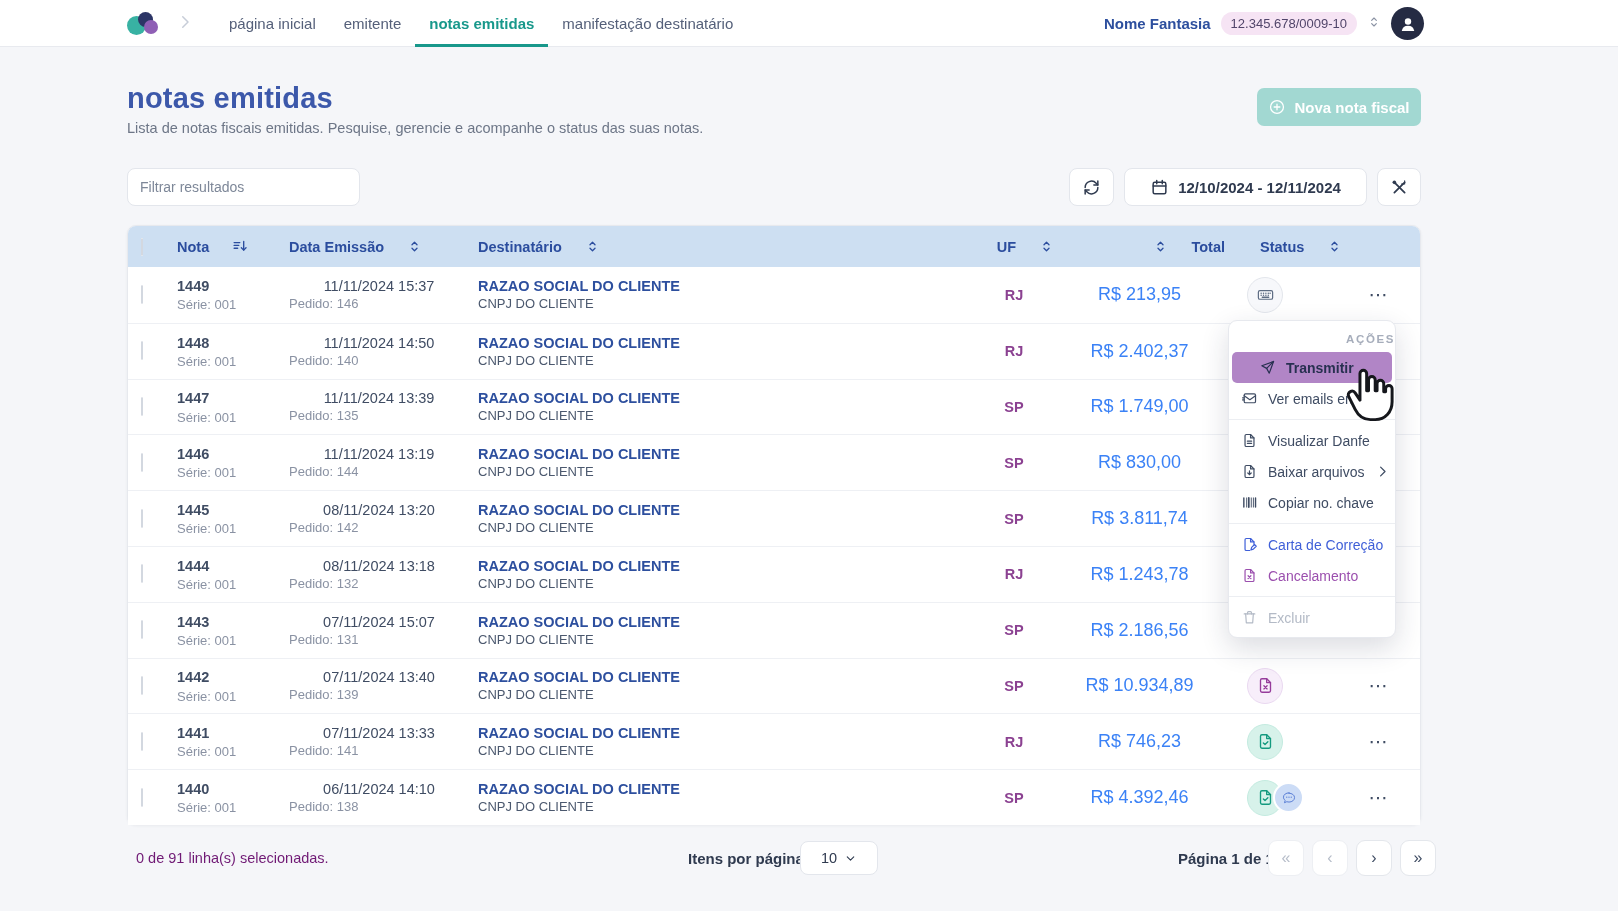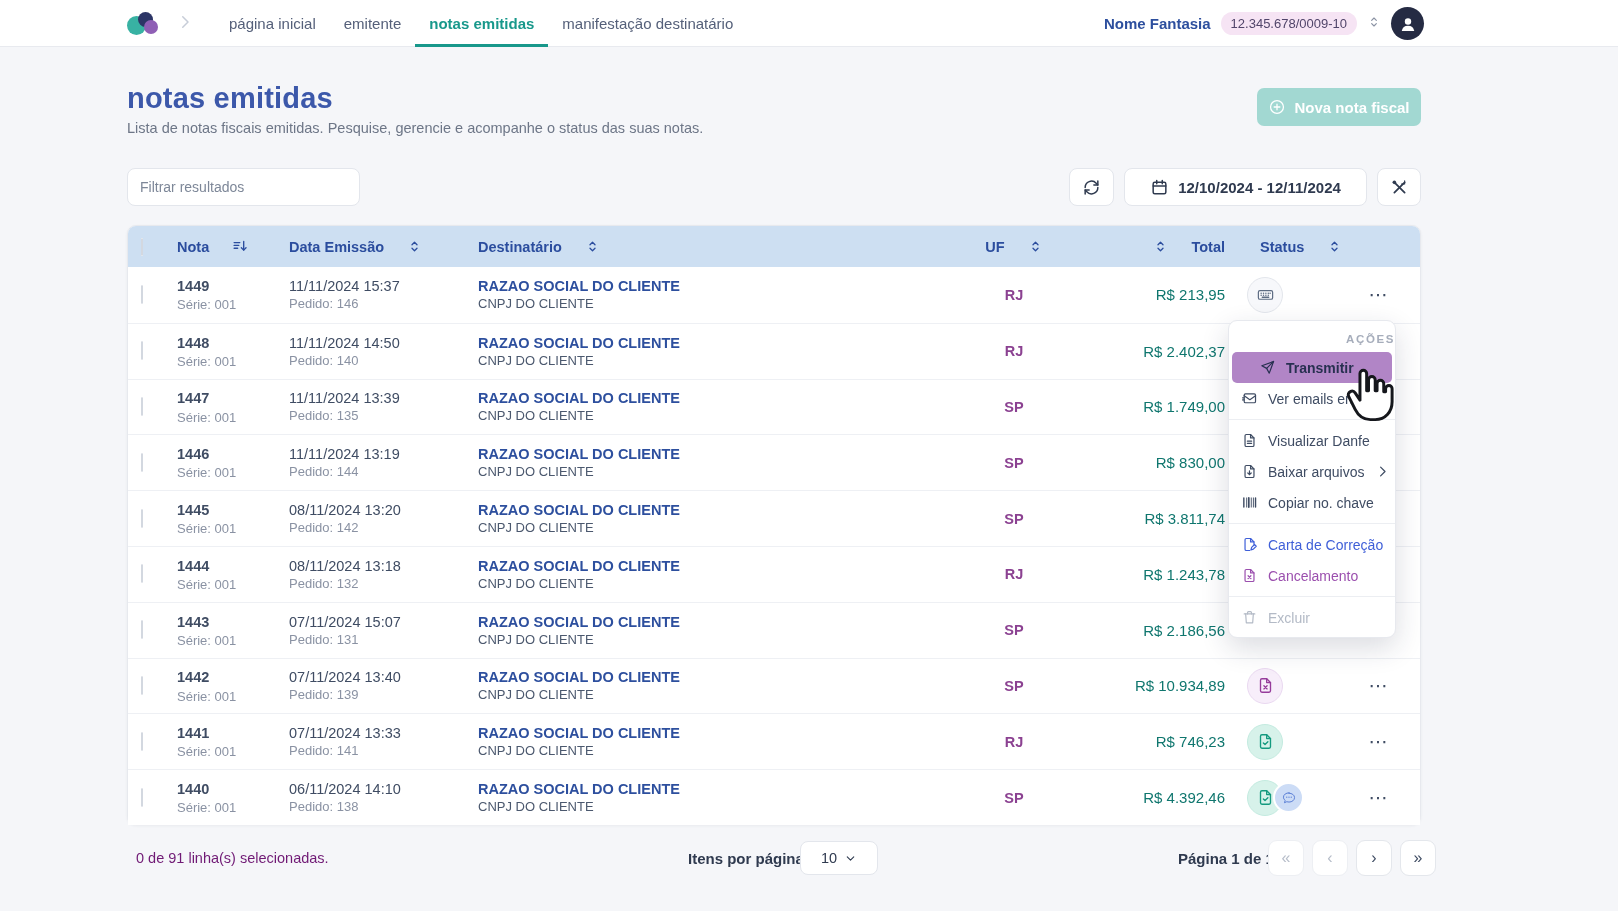--- a/index.html
+++ b/index.html
@@ -55,26 +55,26 @@
   .thead { height:41px; background:#cddff2; border-radius:8px 8px 0 0; color:#2b4d9e;
     font-weight:bold; font-size:14.5px; }
   .th { display:flex; align-items:center; gap:23px; white-space:nowrap; }
   .th .sort { display:flex; color:#2b4d9e; cursor:pointer; }
   .pad { padding-left:9px; }
   .tbody .grid-row { height:55.8px; border-top:1px solid #eef0f4; background:#fff; }
   .tbody .grid-row:first-child { border-top:none; }
   .checkbox { width:17px; height:17px; border:1.5px solid #d3d8e0; border-radius:4px;
     background:#fff; margin-left:13px; cursor:pointer; }
   .cell-main { font-size:14.5px; font-weight:bold; color:#3f4c63; line-height:1.25; }
-  .cell-date { font-size:14.5px; font-weight:normal; color:#3f4c63; }
+  .cell-date { font-size:14.5px; font-weight:normal; color:#3f4c63;text-align:center; }
   .cell-sub { font-size:13px; color:#8a92a3; margin-top:2px; }
   .cell-cnpj { font-size:13px; color:#4b586e; margin-top:2px; }
   .dest-link { font-size:14.5px; font-weight:bold; color:#2d4f9e; cursor:pointer; }
   .uf { text-align:center; font-weight:bold; font-size:14.5px; color:#8b4191; }
-  .total { text-align:right; font-size:15px; color:#0f766e; }
+  .total { text-align:center; font-size:18px; color:#3b82f6; }
   .status-cell { display:flex; align-items:center; padding-left:22px; }
   .st-circle { width:36px; height:36px; border-radius:50%; display:flex; align-items:center;
     justify-content:center; border:1px solid transparent; }
   .st-typed { background:#f7f8fb; border-color:#e3e6ec; color:#5c6b82; }
   .st-cancel { background:#f7eefa; border-color:#ead9f1; color:#963c9b; }
   .st-auth { background:#d7f2ea; border-color:#c4ebe0; color:#149a7f; }
   .st-msg { width:31px; height:31px; background:#ccdcf6; border:2px solid #fff; color:#5b7fd6;
     margin-left:-10px; }
   .row-actions { text-align:center; }
   .dots-btn { background:none; border:none; font-size:19px; color:#3f4c63; cursor:pointer;
@@ -209,21 +209,21 @@
       </div>
     <div class="th pad">
         <span>Destinatário</span>
         <span class="sort" id="sort-dest">
           <svg width="15" height="15" viewBox="0 0 24 24" fill="none" stroke="currentColor" stroke-width="2.1" stroke-linecap="round" stroke-linejoin="round">
             <path d="M8 9.2l4-4 4 4"></path>
             <path d="M8 14.8l4 4 4-4"></path>
           </svg>
         </span>
       </div>
-    <div class="th" style="justify-content:center">
+    <div class="th" style="justify-content:flex-end">
         <span>UF</span>
         <span class="sort" id="sort-uf">
           <svg width="15" height="15" viewBox="0 0 24 24" fill="none" stroke="currentColor" stroke-width="2.1" stroke-linecap="round" stroke-linejoin="round">
             <path d="M8 9.2l4-4 4 4"></path>
             <path d="M8 14.8l4 4 4-4"></path>
           </svg>
         </span>
       </div>
     <div class="th" style="justify-content:flex-end">
         <span class="sort" id="sort-total">

